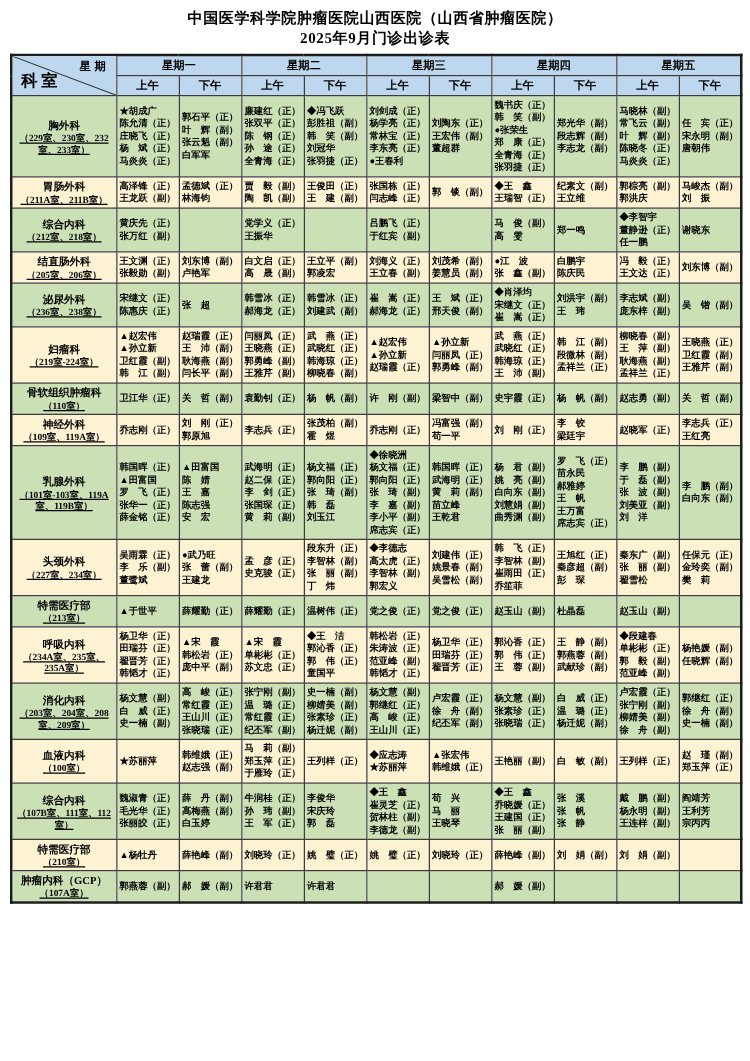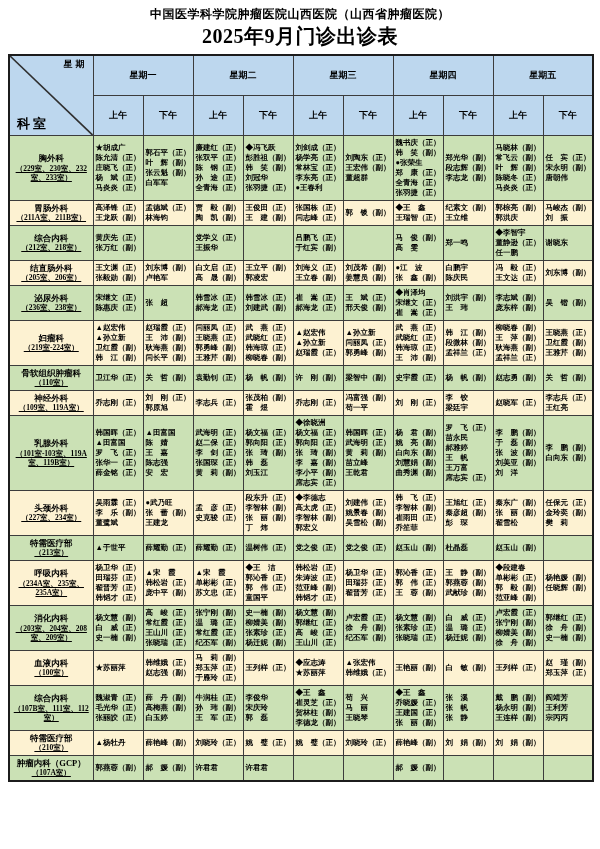--- a/index.html
+++ b/index.html
@@ -1,24 +1,24 @@
 <!DOCTYPE html>
 <html style="--blue: #bdd7ee; --green: #cbe1b5; --cream: #fdf2d2; --border: #3c3c3c;"><head>
 <meta charset="utf-8">
 <style>
   html,body{margin:0;padding:0;background:#fff;}
   body{width:600px;height:849px;overflow:hidden;font-family:"Liberation Serif",serif;color:#000;}
   .page{padding:7px 8px 0 8px;}
   .title{text-align:center;font-weight:bold;font-size:12px;line-height:1.3;letter-spacing:.5px;}
-  .title.sub{font-size:20px;margin-bottom:5px;}
+  .title.sub{font-size:12px;margin-bottom:5px;}
   .notes{border:2px solid #2f2f2f;background:var(--blue);padding:4px 6px;font-size:8.5px;font-weight:bold;line-height:1.6;color:#101828;}
   .notes .indent{padding-left:21px;}
   table{border-collapse:collapse;table-layout:fixed;width:584px;margin-top:4px;border:2px solid #1c1c1c;}
   th,td{border:1px solid #3c3c3c;overflow:hidden;}
-  thead th{background:var(--blue);font-size:9px;font-weight:bold;height:15px;padding:12px;}
+  thead th{background:var(--blue);font-size:9px;font-weight:bold;height:15px;padding:0;}
   .corner{position:relative;width:84px;background:var(--blue);padding:0;}
   .corner svg{position:absolute;left:0;top:0;width:100%;height:100%;}
   .c-top{position:absolute;top:2px;right:5px;font-size:9px;letter-spacing:3px;padding-left:30px;}
   .c-bot{position:absolute;bottom:2px;left:7px;font-size:13px;letter-spacing:3px;}
   td.dept{text-align:center;vertical-align:middle;font-weight:bold;padding:1px;}
   td.dept .dname{font-size:8.5px;line-height:1.25;}
   td.dept .rooms{font-size:7.5px;line-height:1.2;text-decoration:underline;}
   td.cell{font-size:7.5px;font-weight:bold;vertical-align:middle;text-align:left;padding:2px 1px 2px 2px;line-height:10px;height:20px;}
   td.cell div{white-space:nowrap;}
   tr.green td{background:var(--green);}

